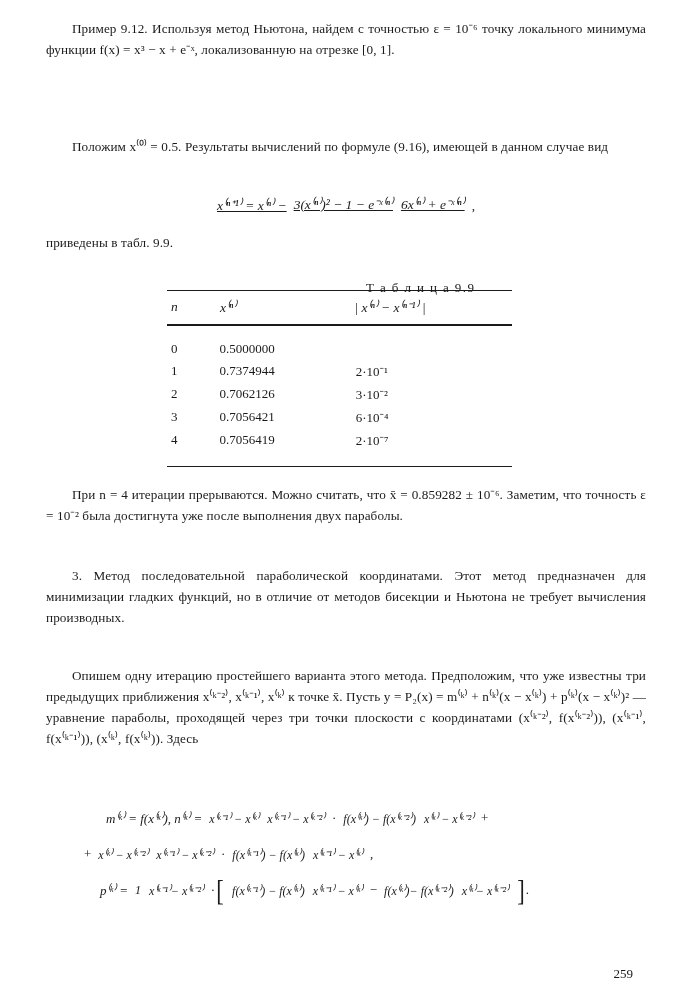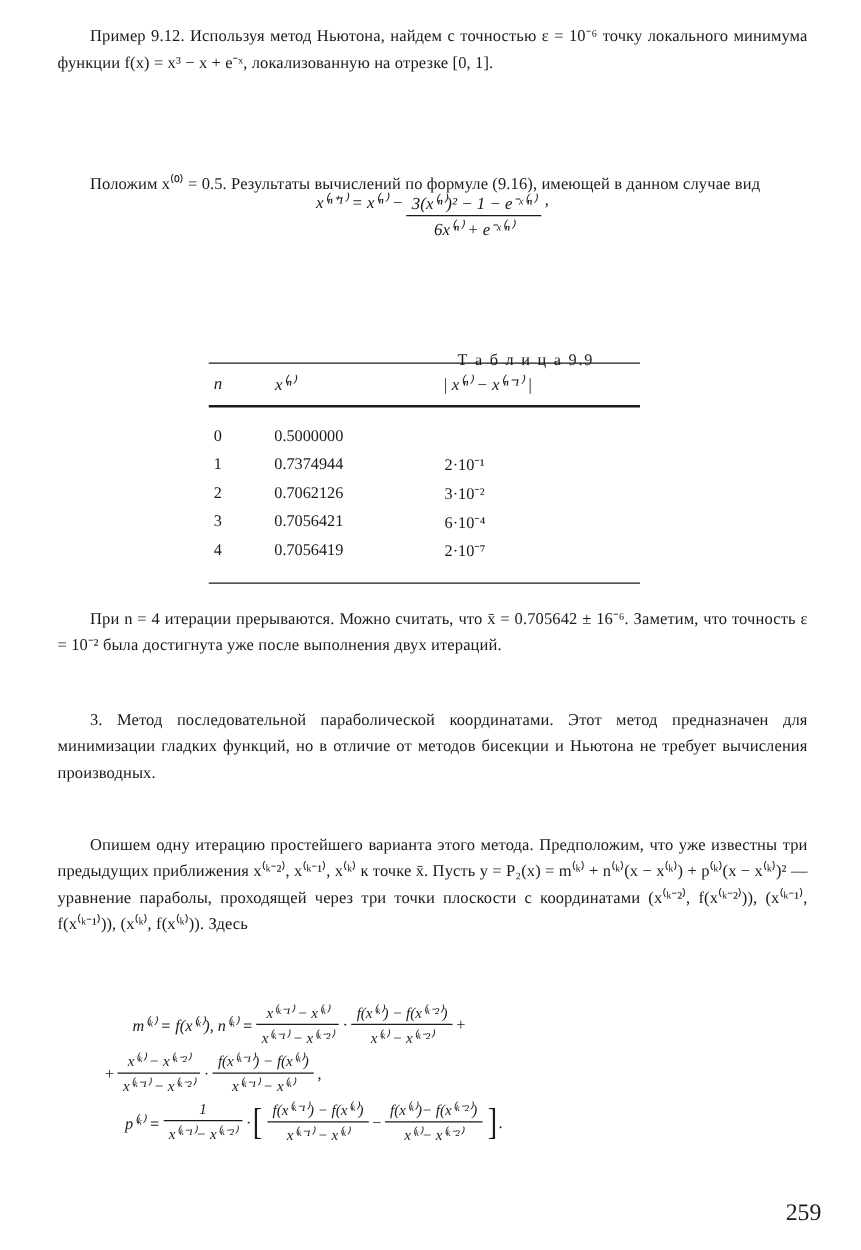--- a/index.html
+++ b/index.html
@@ -44,28 +44,28 @@
   #formula1 {
     position: absolute;
     left: 46px;
     top: 152px;
     width: 600px;
     height: 62px;
     font-size: 13.5px;
   }
   .f1row {
     display: flex;
-    align-items: flex-start;
+    align-items: flex-end;
     justify-content: center;
     height: 62px;
     font-style: italic;
+    text-decoration: underline;
   }
   .frac {
     display: inline-flex;
-    flex-direction: column;
     align-items: center;
     vertical-align: middle;
     margin: 0 3px;
   }
   .frac .num, .frac .den {
     padding: 1px 4px;
     white-space: nowrap;
   }
   .frac .bar {
     width: 100%;
@@ -141,23 +141,23 @@
   .smallfrac { font-size: 12px; }
   .bigbr {
     font-size: 30px;
     font-style: normal;
     line-height: 0.8;
     display: inline-block;
     transform: scaleX(0.75);
   }
   #page-number {
     position: absolute;
-    right: 32px;
+    right: 56px;
     bottom: 18px;
-    font-size: 19px;
+    font-size: 13px;
   }
 </style>
 </head>
 <body>
 
 <div class="page">
 
   <div class="body-text" id="p1">
     <span class="indent"></span><span class="b">Пример 9.12.</span> <span>Используя метод Ньютона, найдем с точностью ε = 10⁻⁶ точку локального минимума функции f(x) = x³ − x + e⁻ˣ, локализованную на отрезке [0, 1].</span>
   </div>
@@ -171,20 +171,23 @@
       <span>x⁽ⁿ⁺¹⁾ = x⁽ⁿ⁾ −</span>
       <span class="frac">
         <span class="num">3(x⁽ⁿ⁾)² − 1 − e⁻ˣ⁽ⁿ⁾</span>
         <span class="bar"></span>
         <span class="den">6x⁽ⁿ⁾ + e⁻ˣ⁽ⁿ⁾</span>
       </span>
       <span class="up">,</span>
     </div>
   </div>
 
+  <div class="body-text" id="p3">
+    <span>приведены в табл. 9.9.</span>
+  </div>
 
   <div id="table-caption">Т а б л и ц а  9.9</div>
 
   <div id="table-block">
     <div class="rule-top"></div>
     <table>
       <thead>
         <tr>
           <th class="col-n">n</th>
           <th class="col-x">x⁽ⁿ⁾</th>
@@ -225,23 +228,23 @@
         </tr>
         <tr>
           <td class="tbody-pad-bot" colspan="3"></td>
         </tr>
       </tbody>
     </table>
     <div class="rule-bot"></div>
   </div>
 
   <div class="body-text" id="p4">
-    <span class="indent"></span><span>При n = 4 итерации прерываются. Можно считать, что x̄ = 0.705642 ± 16⁻⁶.</span>
+    <span class="indent"></span><span>При n = 4 итерации прерываются. Можно считать, что x̄ = 0.859282 ± 10⁻⁶.</span>
     <span>Заметим, что точность ε = 10⁻² была достигнута уже после выполнения двух</span>
-    <span>итераций.</span>
+    <span>параболы.</span>
   </div>
 
   <div class="body-text" id="sec3">
     <span class="indent"></span><span class="b">3.</span> <span class="b">Метод последовательной параболической координатами</span><span>. Этот метод предназначен для минимизации гладких функций, но в отличие от методов бисекции и Ньютона не требует вычисления производных.</span>
   </div>
 
   <div class="body-text" id="p6">
     <span class="indent"></span><span>Опишем одну итерацию простейшего варианта этого метода. Предположим, что уже известны три предыдущих приближения x⁽ᵏ⁻²⁾, x⁽ᵏ⁻¹⁾, x⁽ᵏ⁾ к точке x̄. Пусть y = P₂(x) = m⁽ᵏ⁾ + n⁽ᵏ⁾(x − x⁽ᵏ⁾) + p⁽ᵏ⁾(x − x⁽ᵏ⁾)² — уравнение параболы, проходящей через три точки плоскости с координатами (x⁽ᵏ⁻²⁾, f(x⁽ᵏ⁻²⁾)), (x⁽ᵏ⁻¹⁾, f(x⁽ᵏ⁻¹⁾)), (x⁽ᵏ⁾, f(x⁽ᵏ⁾)). Здесь</span>
   </div>
 

